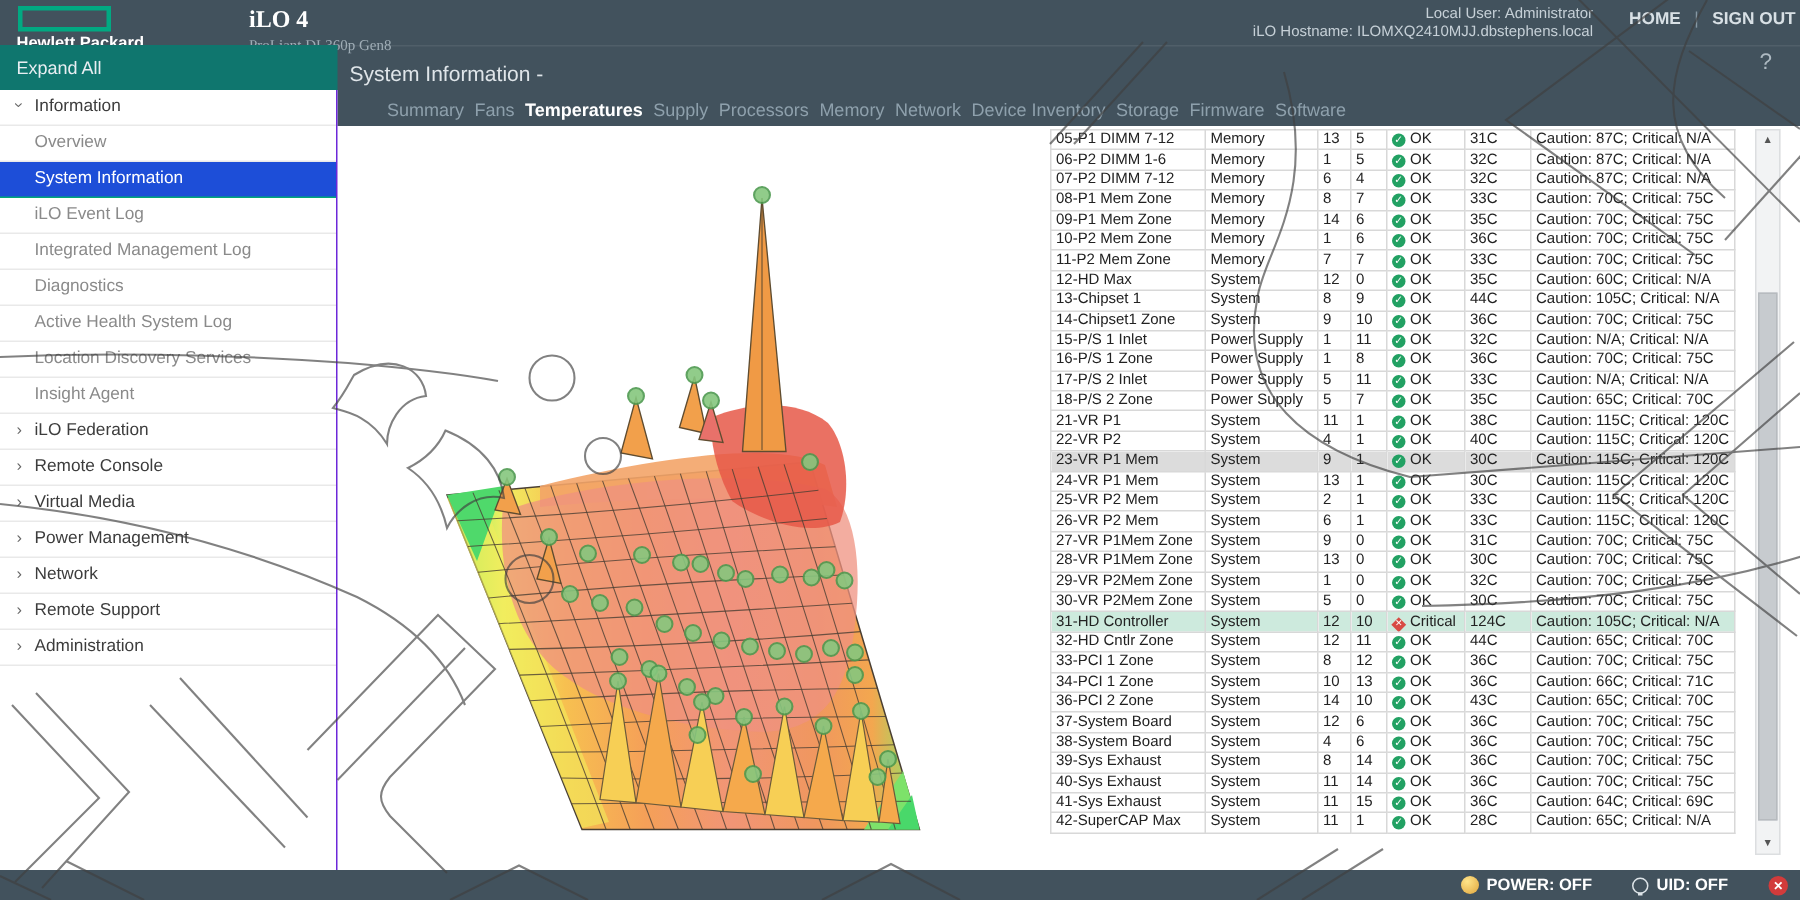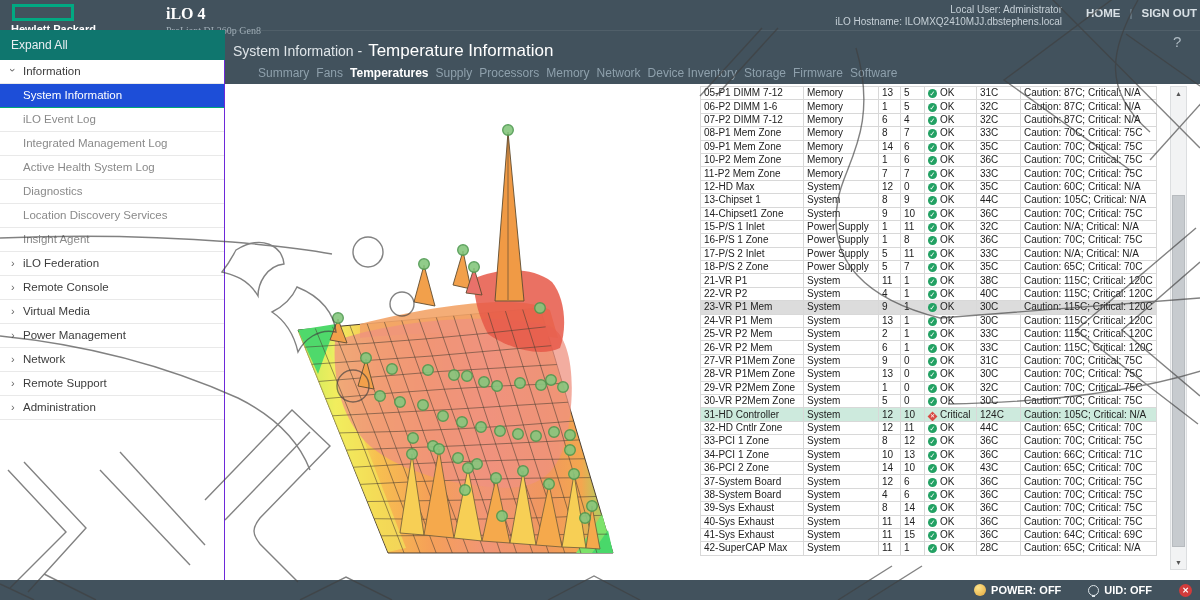--- a/index.html
+++ b/index.html
@@ -88,46 +88,46 @@
       <div>Local User: Administrator</div>
       <div>iLO Hostname: ILOMXQ2410MJJ.dbstephens.local</div>
     </div>
     <div class="homelinks">
       <span>HOME</span>
       <span class="sep">|</span>
       <span>SIGN OUT</span>
     </div>
     <div class="page-title">
       <span class="pre">System Information -</span>
-      <span class="main">Temperature Information</span>
     </div>
     <div class="tabs">
         <span class="tab">Summary</span>
         <span class="tab">Fans</span>
         <span class="tab active">Temperatures</span>
         <span class="tab">Supply</span>
         <span class="tab">Processors</span>
         <span class="tab">Memory</span>
         <span class="tab">Network</span>
         <span class="tab">Device Inventory</span>
         <span class="tab">Storage</span>
         <span class="tab">Firmware</span>
         <span class="tab">Software</span>
       </div>
     <div class="help">?</div>
   </div>
 
   <div class="sidebar-head">Expand All</div>
   <nav class="sidebar">
       <div class="side-item section"><span class="chev open">›</span><span>Information</span></div>
+      <div class="side-item"><span>Overview</span></div>
       <div class="side-item selected"><span>System Information</span></div>
       <div class="side-item"><span>iLO Event Log</span></div>
       <div class="side-item"><span>Integrated Management Log</span></div>
+      <div class="side-item"><span>Diagnostics</span></div>
       <div class="side-item"><span>Active Health System Log</span></div>
-      <div class="side-item"><span>Diagnostics</span></div>
       <div class="side-item"><span>Location Discovery Services</span></div>
       <div class="side-item"><span>Insight Agent</span></div>
       <div class="side-item section"><span class="chev">›</span><span>iLO Federation</span></div>
       <div class="side-item section"><span class="chev">›</span><span>Remote Console</span></div>
       <div class="side-item section"><span class="chev">›</span><span>Virtual Media</span></div>
       <div class="side-item section"><span class="chev">›</span><span>Power Management</span></div>
       <div class="side-item section"><span class="chev">›</span><span>Network</span></div>
       <div class="side-item section"><span class="chev">›</span><span>Remote Support</span></div>
       <div class="side-item section"><span class="chev">›</span><span>Administration</span></div>
     </nav>

